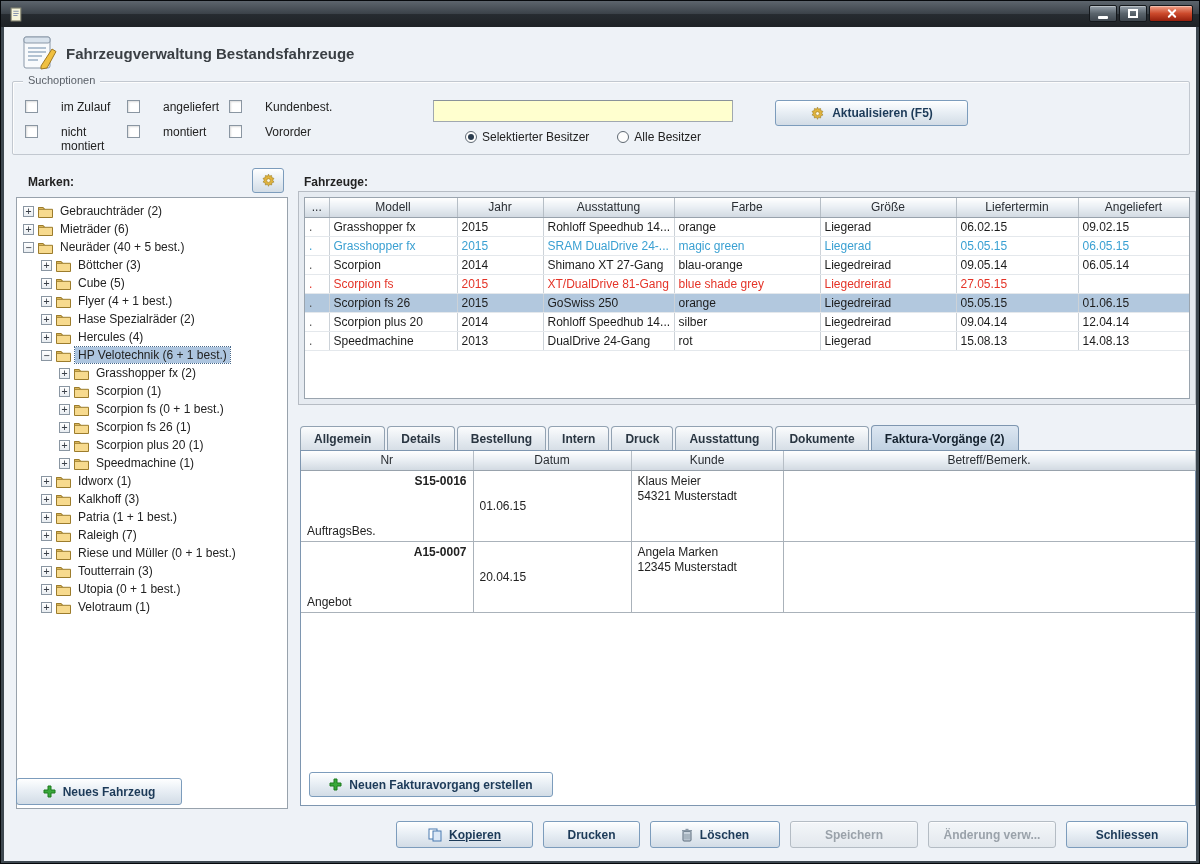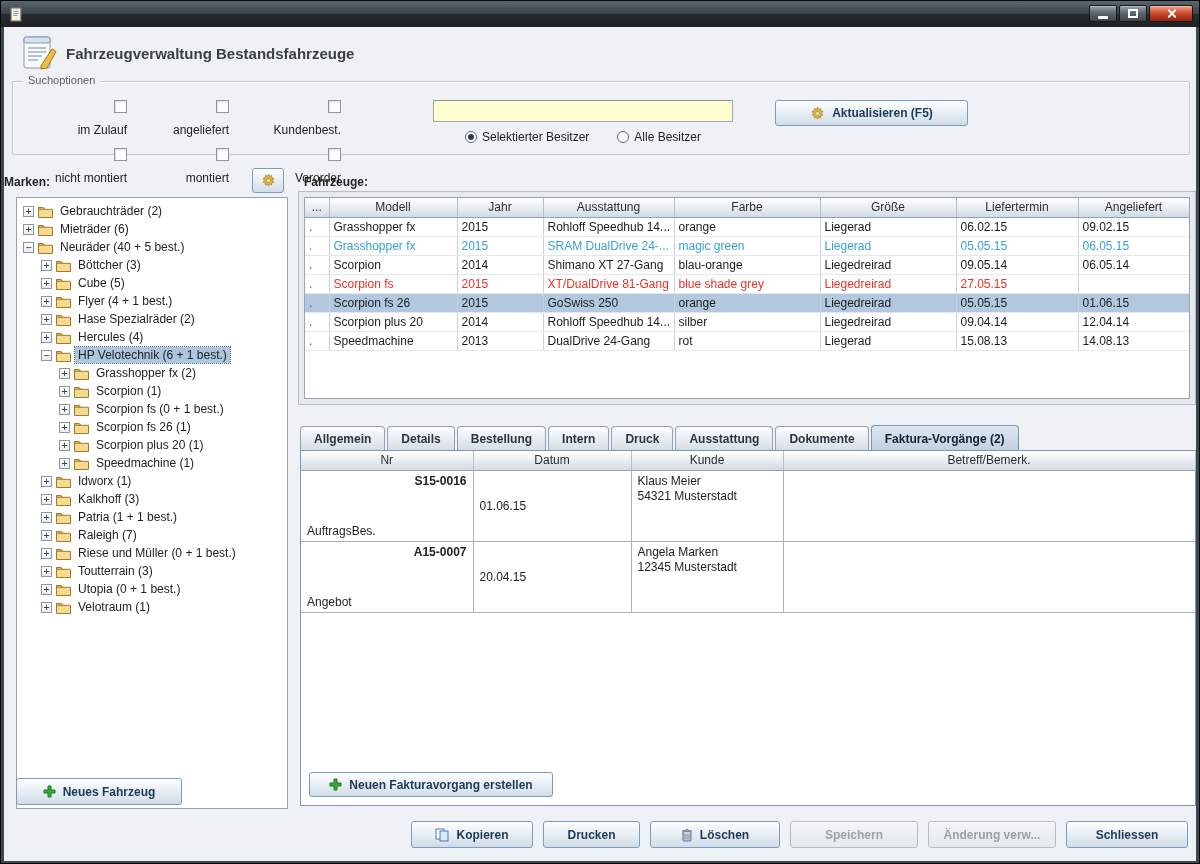--- a/index.html
+++ b/index.html
@@ -21,38 +21,38 @@
   .g-x::before{transform:rotate(45deg);} .g-x::after{transform:rotate(-45deg);}
   
   .content{position:relative;margin:0 3px 3px;height:834px;background:#eef2f7;overflow:hidden;}
   .app-header-icon{position:absolute;left:16px;top:8px;}
   .page-title{position:absolute;left:62px;top:18px;font-size:15px;font-weight:bold;color:#3a3f44;}
   
   .search-box{position:absolute;left:8px;top:54px;width:1178px;height:74px;border:1px solid #c2c8d0;
     box-shadow:inset 1px 1px 0 #fdfdfd;border-radius:2px;}
   .search-legend{position:absolute;top:-8px;left:10px;background:#eef2f7;padding:0 5px;font-size:11px;color:#5a6068;}
   .cb-grid{position:absolute;left:12px;top:18px;display:grid;grid-template-columns:102px 102px 112px;row-gap:11px;}
-  .cb-item{display:flex;align-items:flex-end;gap:10px;flex-direction:column;}
+  .cb-item{display:flex;align-items:flex-start;gap:23px;}
   .cb-box{width:13px;height:13px;background:#fff;border:1px solid #8a96a2;box-shadow:inset 1px 1px 2px rgba(0,0,0,.14);flex:none;}
   .search-input{position:absolute;left:420px;top:18px;width:300px;height:22px;background:#ffffcf;
     border:1px solid #a0a8b0;border-top-color:#8a929a;padding:0 5px;font:12px "Liberation Sans",sans-serif;}
   .radio-row{position:absolute;left:420px;top:48px;width:300px;display:flex;justify-content:center;gap:28px;}
   .radio-item{display:flex;align-items:center;gap:5px;}
   .radio-circle{width:12px;height:12px;border-radius:50%;border:1px solid #5e6872;background:#fdfdfd;position:relative;flex:none;}
   .radio-item.selected .radio-circle::after{content:"";position:absolute;inset:2px;border-radius:50%;background:#2a3c4e;}
   
   .btn{display:flex;align-items:center;justify-content:center;gap:7px;
     background:linear-gradient(#feffff,#e9eff5 45%,#d2dce6);border:1px solid #7c9cbc;border-radius:3px;
     font-weight:bold;color:#1c3a58;font-size:12px;box-shadow:inset 0 1px 0 rgba(255,255,255,.7);white-space:nowrap;overflow:hidden;}
   .btn.disabled{border-color:#b4bcc4;color:#9aa2aa;background:linear-gradient(#f3f6f9,#e3e8ed);}
   .refresh-btn{position:absolute;left:762px;top:18px;width:193px;height:26px;}
   .tree-tool-btn{position:absolute;left:248px;top:141px;width:32px;height:25px;}
   .new-vehicle-btn{position:absolute;left:12px;top:751px;width:166px;height:27px;}
   
-  .marken-label{position:absolute;left:0;top:148px;font-weight:bold;}
+  .marken-label{position:absolute;left:24px;top:148px;font-weight:bold;}
   .tree-box{position:absolute;left:12px;top:170px;width:272px;height:612px;background:#fff;border:1px solid #98a2ac;padding:4px 0;overflow:hidden;}
   .tree-item{display:flex;align-items:center;height:18px;gap:4px;}
   .expander{width:11px;height:11px;border:1px solid #8a96a2;background:linear-gradient(#fff,#e9edf1);
     font:10px/9px "DejaVu Sans Mono",monospace;text-align:center;color:#3a4048;flex:none;}
   .tree-folder{display:flex;flex:none;}
   .tree-label{padding:1px 3px;white-space:nowrap;text-align:right;}
   .tree-label.selected{background:#adc5df;outline:1px dotted #48688a;}
   
   .fahrzeuge-label{position:absolute;left:300px;top:148px;font-weight:bold;}
   .vehicles-wrap{position:absolute;left:294px;top:164px;width:898px;height:214px;background:#e6ebf1;border:1px solid #b6bcc4;padding:5px;}
@@ -583,21 +583,21 @@
         <span class="icon">
             <svg width="13" height="13" viewBox="0 0 13 13">
               <path d="M5 1h3v4h4v3H8v4H5V8H1V5h4z" fill="#39a83a" stroke="#1d7a1d"></path>
             </svg>
           </span>
         <span>Neuen Fakturavorgang erstellen</span>
       </div>
     </div>
 
     <div class="footer-group">
-        <div class="btn" style="width: 122px;">
+        <div class="btn" style="width: 137px; text-decoration: underline;">
           <span class="icon">
             <svg width="14" height="14" viewBox="0 0 14 14">
               <rect x="1" y="1" width="8" height="10" fill="#fff" stroke="#4a7ab0"></rect>
               <rect x="5" y="3" width="8" height="10" fill="#dce8f6" stroke="#4a7ab0"></rect>
             </svg>
           </span>
           <span>Kopieren</span>
         </div>
         <div class="btn" style="width: 97px;">
           <span>Drucken</span>

